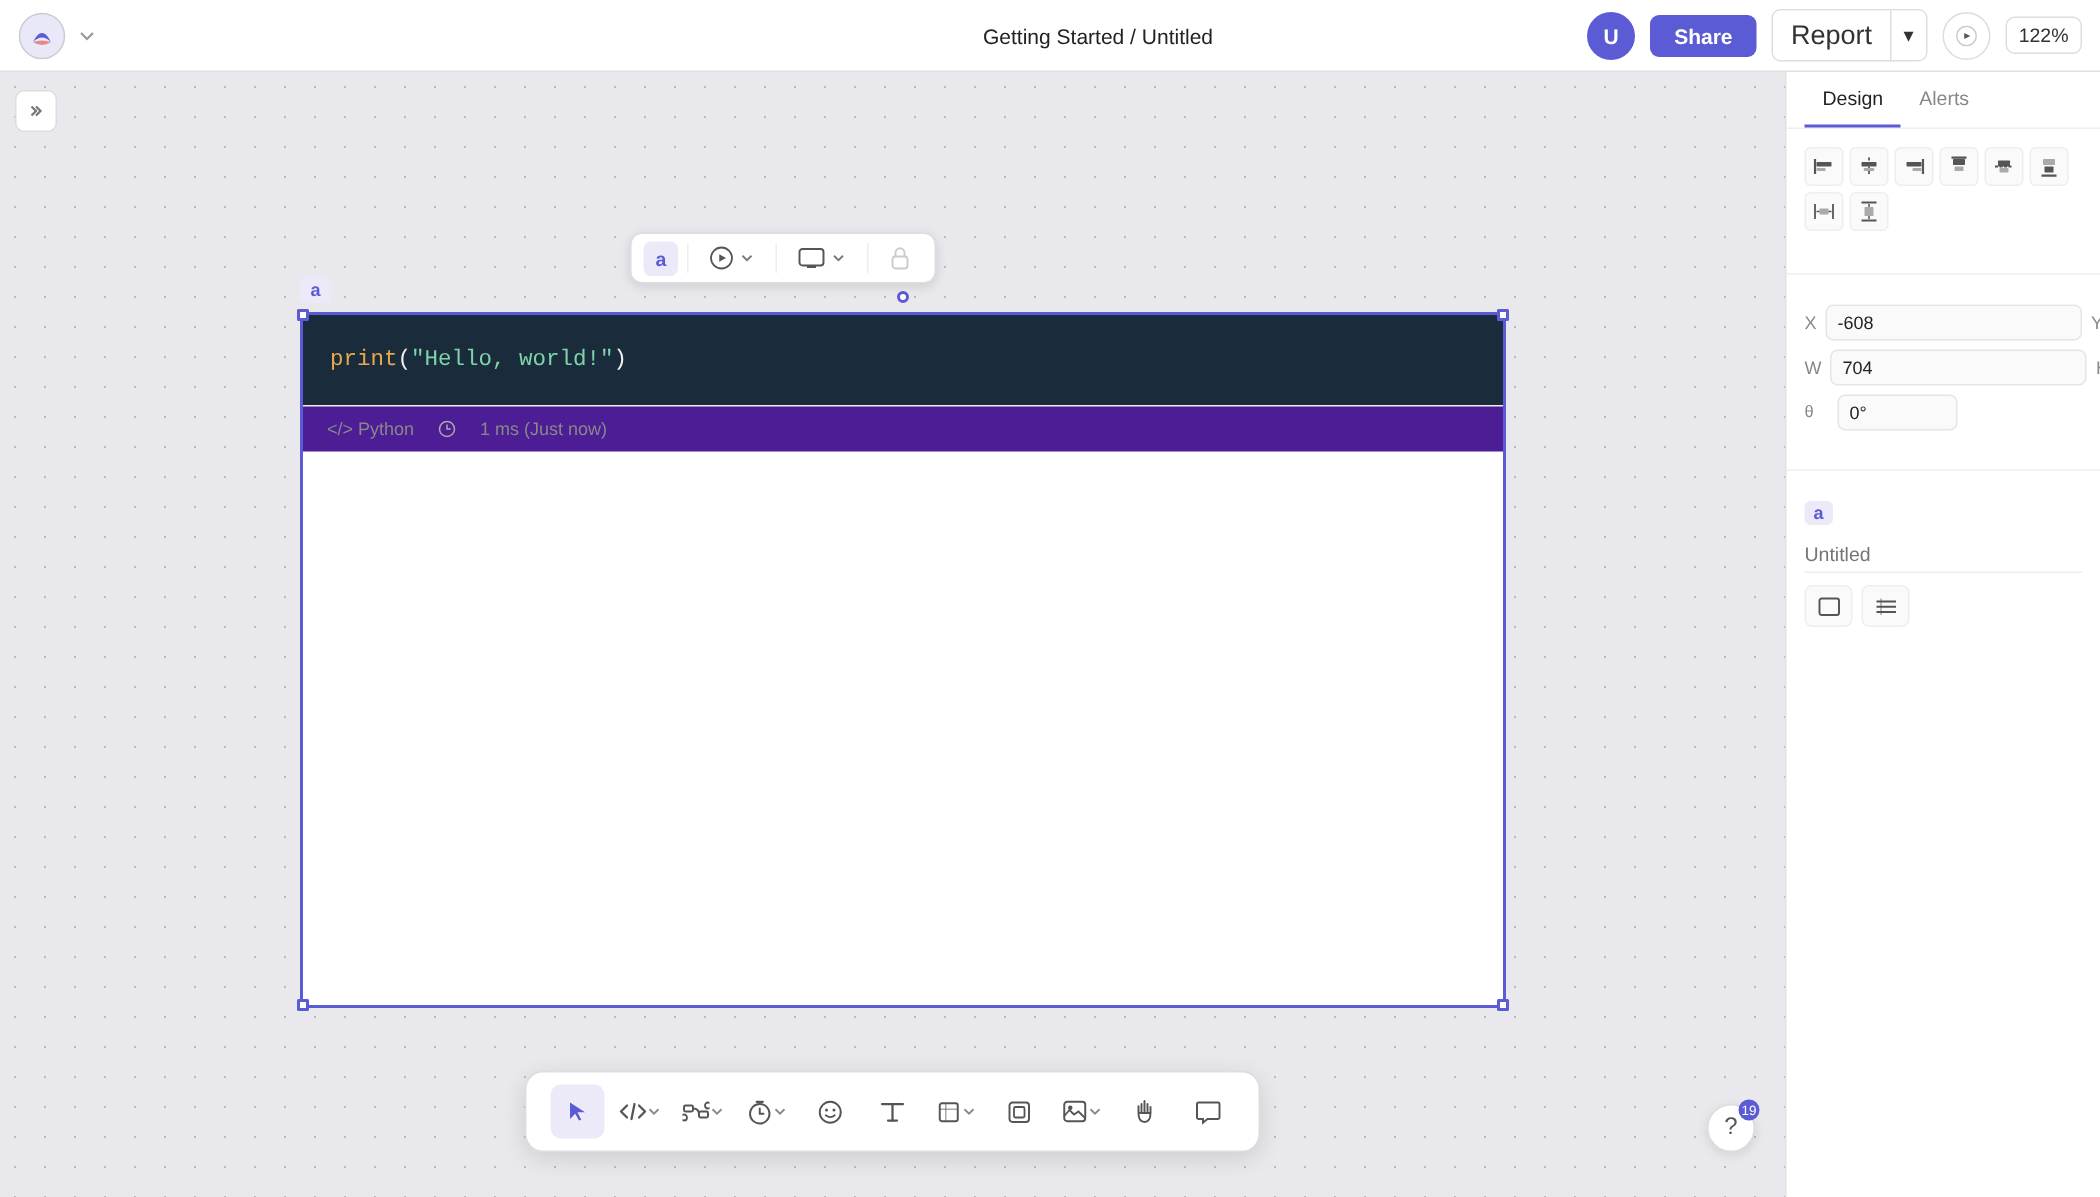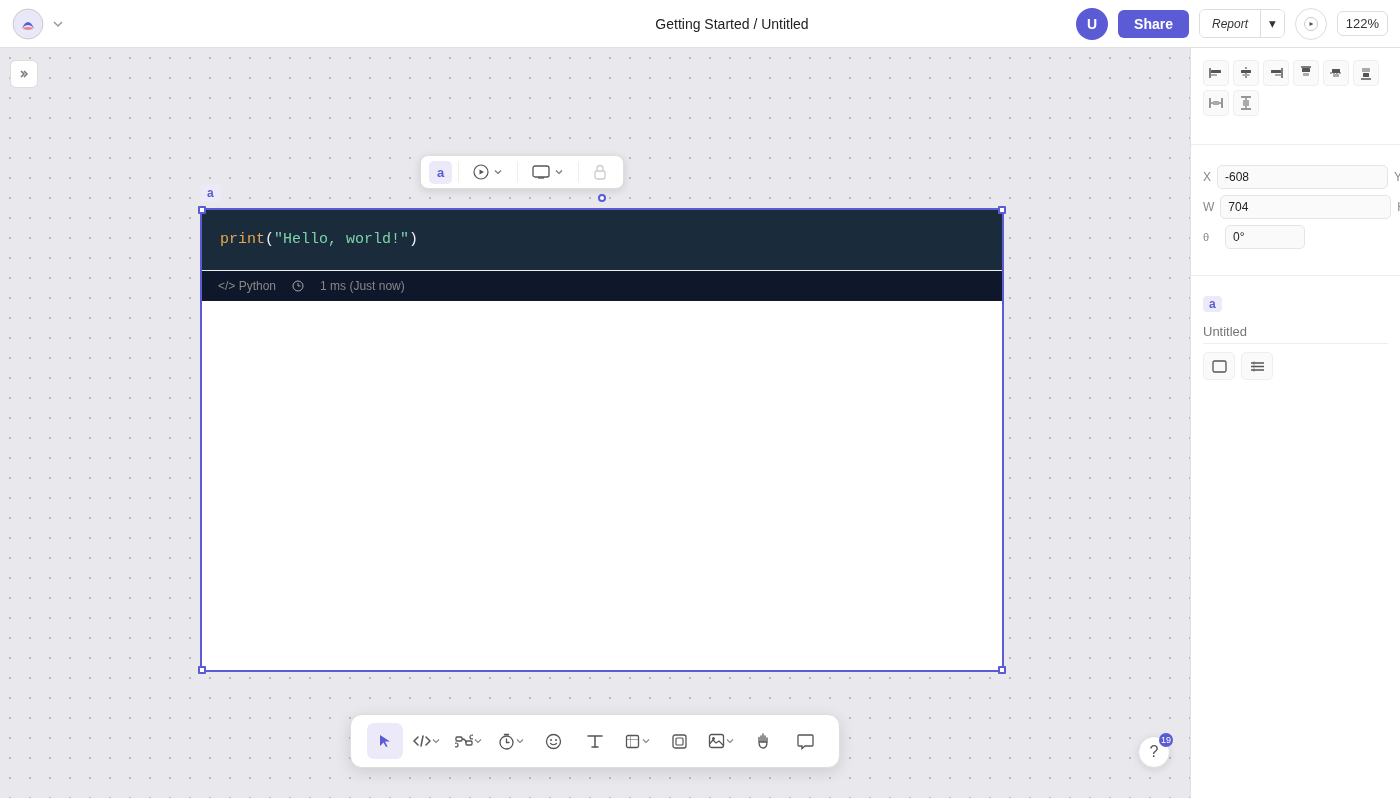--- a/index.html
+++ b/index.html
@@ -20,21 +20,21 @@
       width: 32px; height: 32px; border-radius: 50%;
       background: #5b5bd6; color: #fff; font-weight: 700; font-size: 14px;
       display: flex; align-items: center; justify-content: center;
       border: none; cursor: pointer;
     }
     .share-btn {
       background: #5b5bd6; color: #fff; border: none; border-radius: 6px;
       padding: 6px 16px; font-size: 14px; font-weight: 700; cursor: pointer;
     }
     .report-btn-group { display: flex; border: 1px solid #ddd; border-radius: 6px; overflow: hidden; }
-    .report-btn { background: #fff; border: none; padding: 6px 12px; font-size: 12px; color: #333; cursor: pointer; font-style: italic; }
+    .report-btn { background: #fff; border: none; padding: 6px 12px; font-size: 18px; color: #333; cursor: pointer; }
     .report-dropdown { background: #fff; border: none; border-left: 1px solid #ddd; padding: 6px 8px; cursor: pointer; color: #333; }
     .play-btn { background: #fff; border: 1px solid #ddd; border-radius: 50%; width: 32px; height: 32px; display: flex; align-items: center; justify-content: center; cursor: pointer; color: #333; }
     .zoom-label { font-size: 13px; color: #333; padding: 4px 8px; border: 1px solid #ddd; border-radius: 6px; background: #fff; cursor: pointer; }
 
     
     .sidebar-toggle {
       position: absolute; top: 60px; left: 10px; z-index: 90;
       background: #fff; border: 1px solid #ddd; border-radius: 6px;
       width: 28px; height: 28px; display: flex; align-items: center; justify-content: center;
       cursor: pointer; color: #555;
@@ -99,21 +99,21 @@
     .code-fn { color: #e8a84c; margin-top: 40px; }
     .code-paren { color: #f0f0f0; }
     .code-string { color: #7ed3a8; }
 
     .code-output {
       flex: 1; padding: 14px 18px; background: #fff;
       font-family: 'Courier New', monospace; font-size: 14px; color: #222;
     }
 
     .code-footer {
-      background: #0f172a; border-top: 1px solid #eee;
+      background: #4c1d95; border-top: 1px solid #eee;
       padding: 8px 16px; display: flex; align-items: center; gap: 16px;
       font-size: 12px; color: #888;
     }
     .code-footer-lang { display: flex; align-items: center; gap: 4px; }
     .code-footer-time { display: flex; align-items: center; gap: 16px; }
 
     
     .bottom-toolbar {
       position: absolute; bottom: 30px; left: 50%; transform: translateX(-50%);
       background: #fff; border: 1px solid #ddd; border-radius: 12px;
@@ -405,20 +405,24 @@
     <div class="bt-item">
       <svg width="17" height="17" viewBox="0 0 17 17">
         <path d="M2 2 Q1 2 1 3 L1 12 Q1 13 2 13 L5 13 L5 15.5 L8 13 L15 13 Q16 13 16 12 L16 3 Q16 2 15 2 Z" stroke="#555" stroke-width="1.3" fill="none"></path>
       </svg>
     </div>
   </div>
 
 </div>
 
 <div class="right-panel">
+  <div class="panel-tabs">
+    <div class="panel-tab active">Design</div>
+    <div class="panel-tab">Alerts</div>
+  </div>
 
   <div class="panel-section">
     <div class="align-icons">
 
       <div class="align-icon">
         <svg width="14" height="14" viewBox="0 0 14 14">
           <path d="M1 2 L1 12" stroke="#555" stroke-width="1.5" fill="none"></path>
           <rect x="2" y="4" width="10" height="3" fill="#555" rx="0.5"></rect>
           <rect x="2" y="8" width="6" height="2" fill="#aaa" rx="0.5"></rect>
         </svg>

